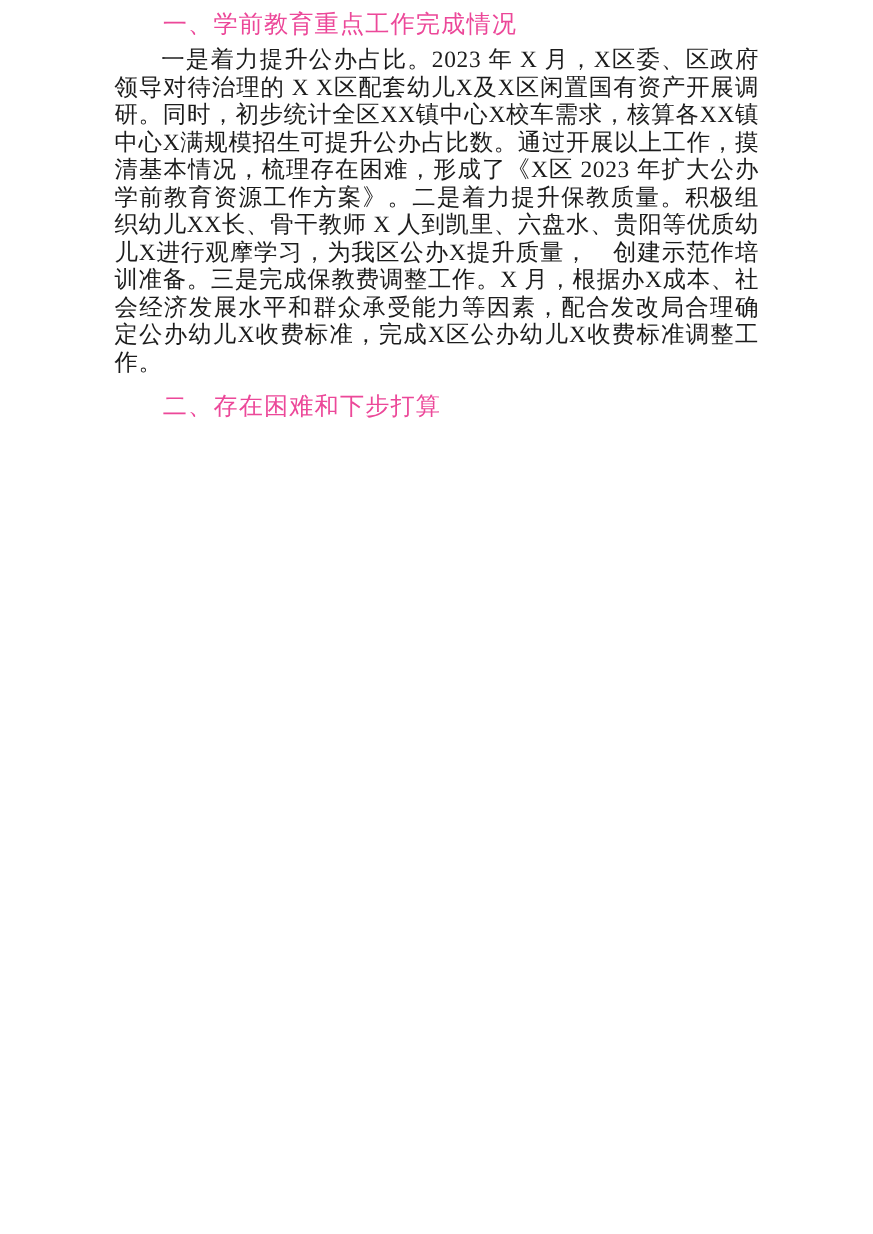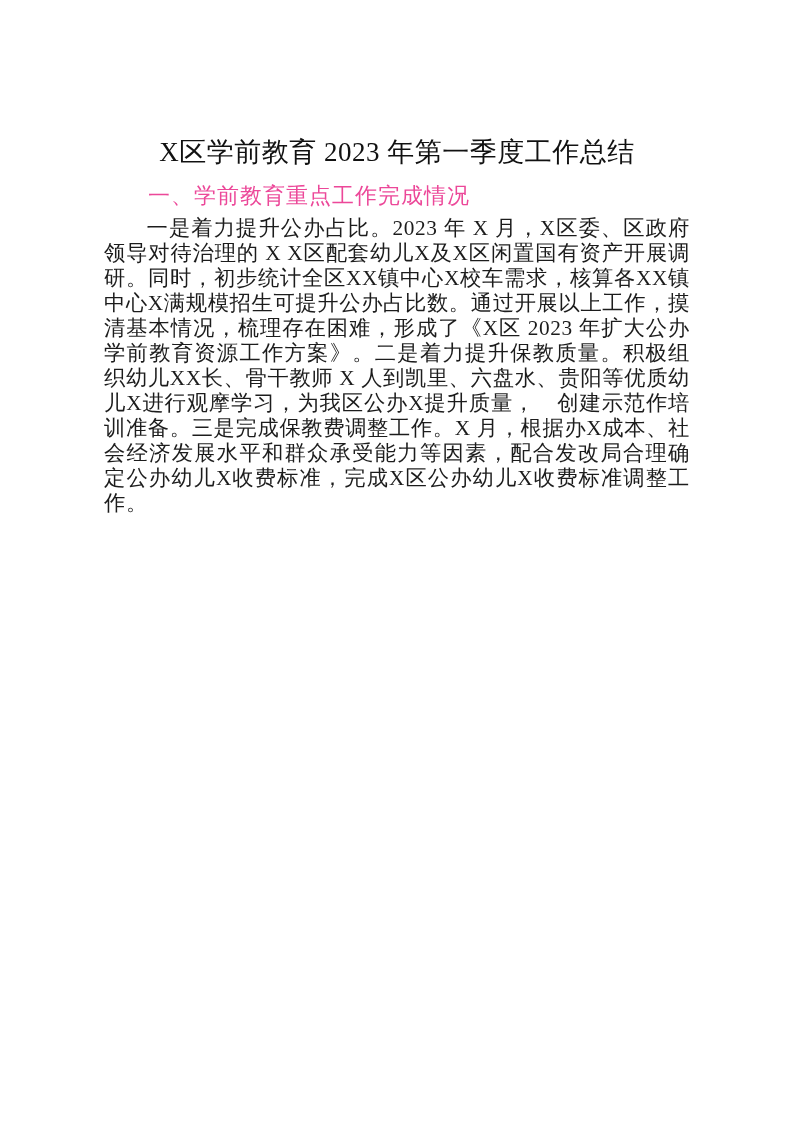--- a/index.html
+++ b/index.html
@@ -66,22 +66,22 @@
   .heading-2 {
     margin-top: 7px;
     line-height: 40px;
   }
 </style>
 </head>
 <body>
 
 <div class="page">
 
-  <h1 class="doc-title">X区学前教育 2023 年第一季度工作总结</h1>
 
 
   <h2 class="sec-heading heading-1">一、学前教育重点工作完成情况</h2>
 
   <p class="para para-sec1">一是着力提升公办占比。2023 年 X 月，X区委、区政府领导对待治理的 X X区配套幼儿X及X区闲置国有资产开展调研。同时，初步统计全区XX镇中心X校车需求，核算各XX镇中心X满规模招生可提升公办占比数。通过开展以上工作，摸清基本情况，梳理存在困难，形成了《X区 2023 年扩大公办学前教育资源工作方案》。二是着力提升保教质量。积极组织幼儿XX长、骨干教师 X 人到凯里、六盘水、贵阳等优质幼儿X进行观摩学习，为我区公办X提升质量，　创建示范作培训准备。三是完成保教费调整工作。X 月，根据办X成本、社会经济发展水平和群众承受能力等因素，配合发改局合理确定公办幼儿X收费标准，完成X区公办幼儿X收费标准调整工作。</p>
 
+  <h2 class="sec-heading heading-2">二、存在困难和下步打算</h2>
 
 
 </div>
 
 </body></html>

